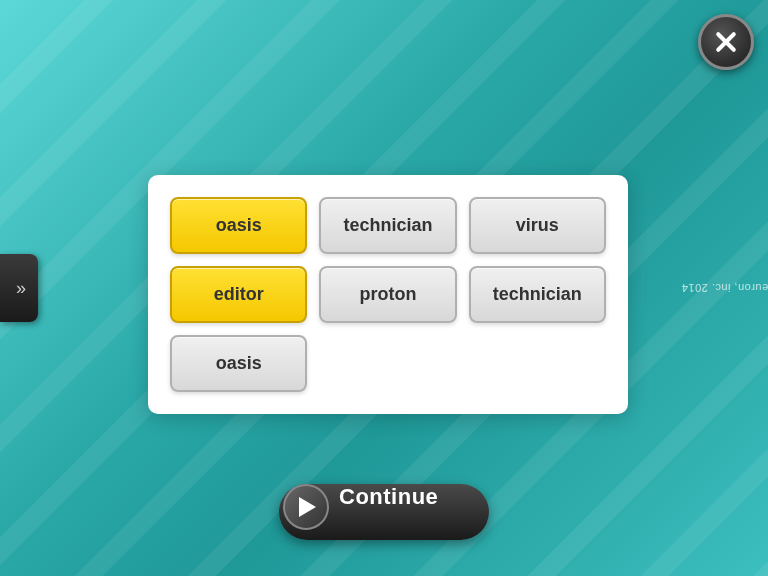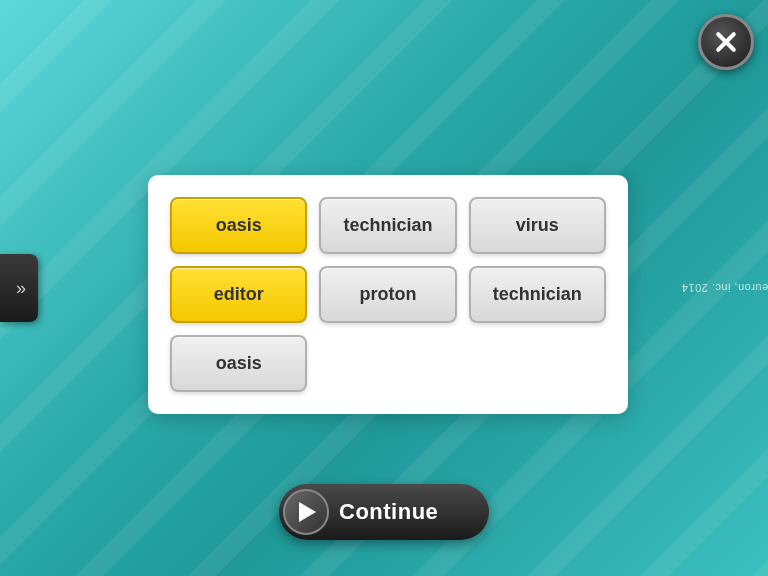--- a/index.html
+++ b/index.html
@@ -146,21 +146,21 @@
       color: #333;
     }
 
     
     .continue-btn {
       position: absolute;
       bottom: 36px;
       left: 50%;
       transform: translateX(-50%);
       display: flex;
-      align-items: center;
+      align-items: flex-start;
       background: linear-gradient(to bottom, #4a4a4a, #1a1a1a);
       border-radius: 32px;
       padding: 0 24px 0 4px;
       height: 56px;
       z-index: 10;
       cursor: pointer;
       box-shadow: 0 4px 12px rgba(0,0,0,0.4);
       border: none;
       text-decoration: none;
       min-width: 210px;

